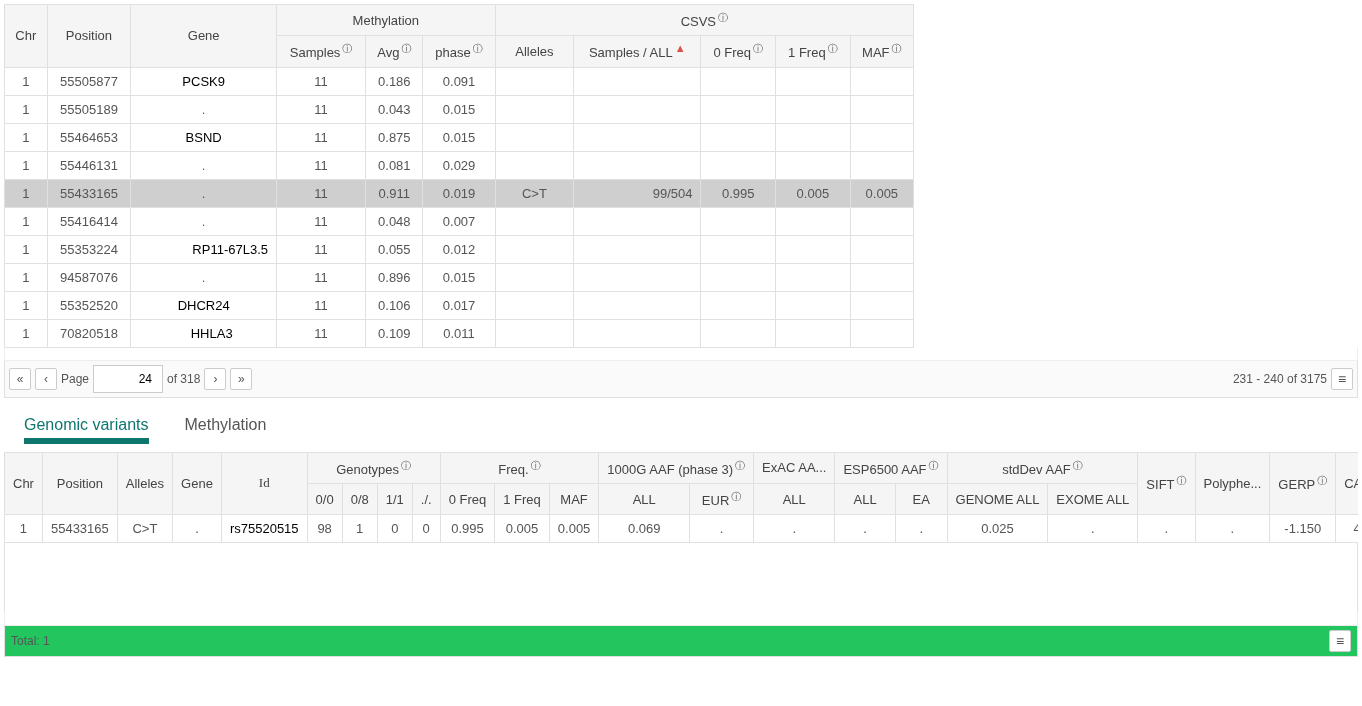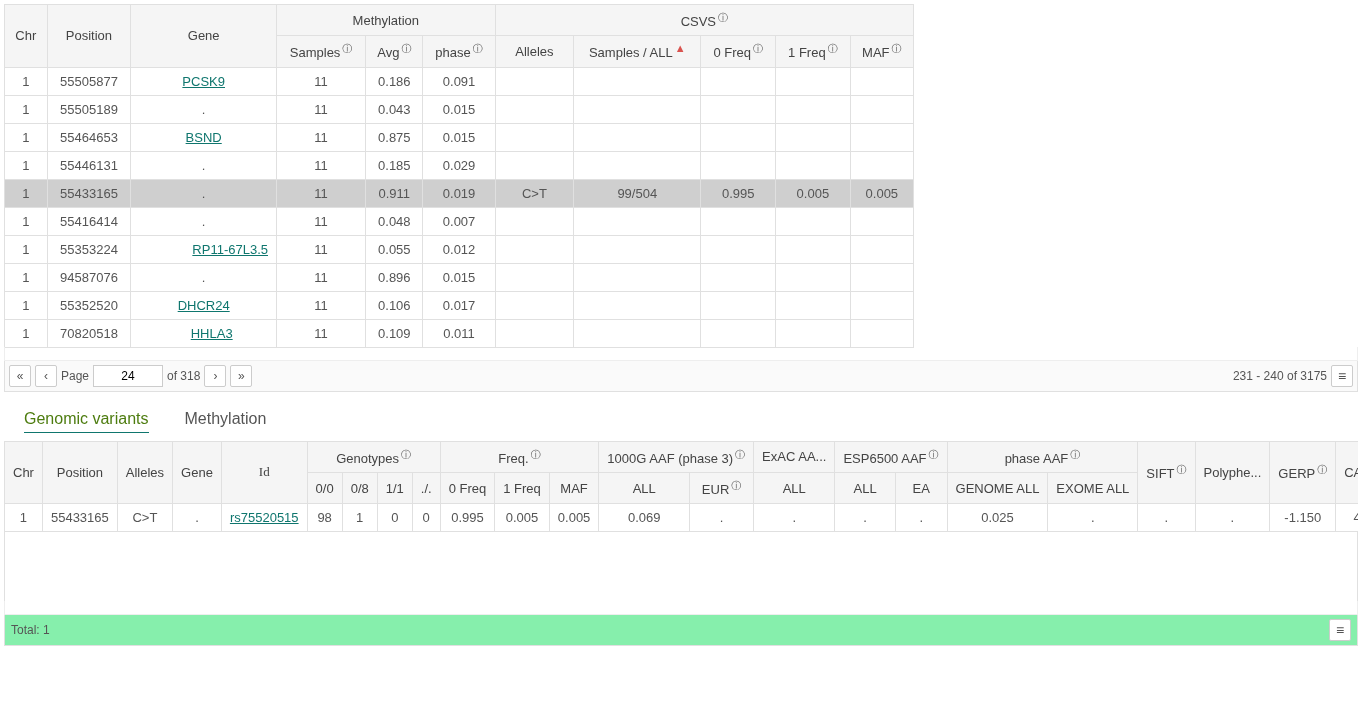--- a/index.html
+++ b/index.html
@@ -20,21 +20,21 @@
   }
   th {
     background: #f5f5f5;
     font-weight: 400;
     color: #444;
   }
   .table-wrap {
     overflow-x: auto;
     border: 0;
   }
-  .link { text-decoration: underline; color: #0f766e; cursor: pointer; }
+  .link { color: #000000; cursor: pointer; }
   .row-sel td { background: #cfcfcf !important; }
   .info-ico {
     display: inline-block;
     font-size: 10px;
     vertical-align: super;
     color: #555;
     margin-left: 2px;
   }
   .warn-ico { color: #d9534f; font-size: 11px; vertical-align: super; margin-left:2px;}
   .hscroll {
@@ -62,47 +62,47 @@
     color: #555;
     width: 22px;
     height: 22px;
     font-size: 12px;
     border-radius: 2px;
     cursor: pointer;
     display:flex;align-items:center;justify-content:center;
   }
   .pager input {
     width: 70px;
-    height: 22px;
+    height: 28px;
     border: 1px solid #ccc;
-    text-align: center;
+    text-align: right;
     padding: 0 10px;
     font-size: 12px;
   }
   .pager .spacer { flex: 1; }
   .menu-btn {
     border: 1px solid #ccc;
     background: #fff;
     width: 22px; height: 22px;
     display:flex;align-items:center;justify-content:center;
     border-radius:2px; cursor:pointer; font-size:14px;
   }
   .tabs {
     display: flex;
     gap: 36px;
     margin: 18px 0 8px 20px;
     font-size: 16px;
   }
   .tab { color: #555; cursor: pointer; padding-bottom: 4px; }
-  .tab.active { border-bottom: 1px solid #0f766e; color: #4d7c0f; }
+  .tab.active { border-bottom: 6px solid #0f766e; color: #0f766e; }
   .footer-bar {
     display:flex; align-items:center;
     padding:4px 6px;
     border:1px solid #e0e0e0; border-top:none;
-    background:#86efac; font-size:12px;
+    background:#22c55e; font-size:12px;
   }
   .footer-bar .spacer{flex:1;}
 </style>
 </head>
 <body>
 
 <div class="table-wrap">
 <table style="min-width:910px;">
   <thead>
     <tr>
@@ -161,37 +161,37 @@
           <td style="min-width:90px;"></td>
           <td></td>
           <td></td>
           <td></td>
         </tr>
         <tr>
           <td>1</td>
           <td>55446131</td>
           <td style="min-width:130px;">.</td>
           <td>11</td>
-          <td>0.185</td>
+          <td>0.081</td>
           <td>0.029</td>
           <td></td>
           <td style="min-width:90px;"></td>
           <td></td>
           <td></td>
           <td></td>
         </tr>
         <tr class="row-sel">
           <td>1</td>
           <td>55433165</td>
           <td style="min-width:130px;">.</td>
           <td>11</td>
           <td>0.911</td>
           <td>0.019</td>
           <td>C&gt;T</td>
-          <td style="min-width:90px;">99/504</td>
+          <td style="min-width:90px;text-align:right;">99/504</td>
           <td>0.995</td>
           <td>0.005</td>
           <td>0.005</td>
         </tr>
         <tr>
           <td>1</td>
           <td>55416414</td>
           <td style="min-width:130px;">.</td>
           <td>11</td>
           <td>0.048</td>
@@ -286,21 +286,21 @@
       <th rowspan="2">Chr</th>
       <th rowspan="2">Position</th>
       <th rowspan="2">Alleles</th>
       <th rowspan="2">Gene</th>
       <th rowspan="2" style="min-width:80px;font-family:Liberation Serif, serif;">Id</th>
       <th colspan="4"><span>Genotypes</span><span class="info-ico">ⓘ</span></th>
       <th colspan="3"><span>Freq.</span><span class="info-ico">ⓘ</span></th>
       <th colspan="2"><span>1000G AAF (phase 3)</span><span class="info-ico">ⓘ</span></th>
       <th>ExAC AA...</th>
       <th colspan="2"><span>ESP6500 AAF</span><span class="info-ico">ⓘ</span></th>
-      <th colspan="2"><span>phase AAF</span><span class="info-ico">ⓘ</span></th>
+      <th colspan="2"><span>stdDev AAF</span><span class="info-ico">ⓘ</span></th>
       <th rowspan="2"><span>SIFT</span><span class="info-ico">ⓘ</span></th>
       <th rowspan="2">Polyphe...</th>
       <th rowspan="2"><span>GERP</span><span class="info-ico">ⓘ</span></th>
       <th rowspan="2">CADD ...</th>
 
     </tr>
     <tr>
       <th>0/0</th>
       <th>0/8</th>
       <th>1/1</th>

